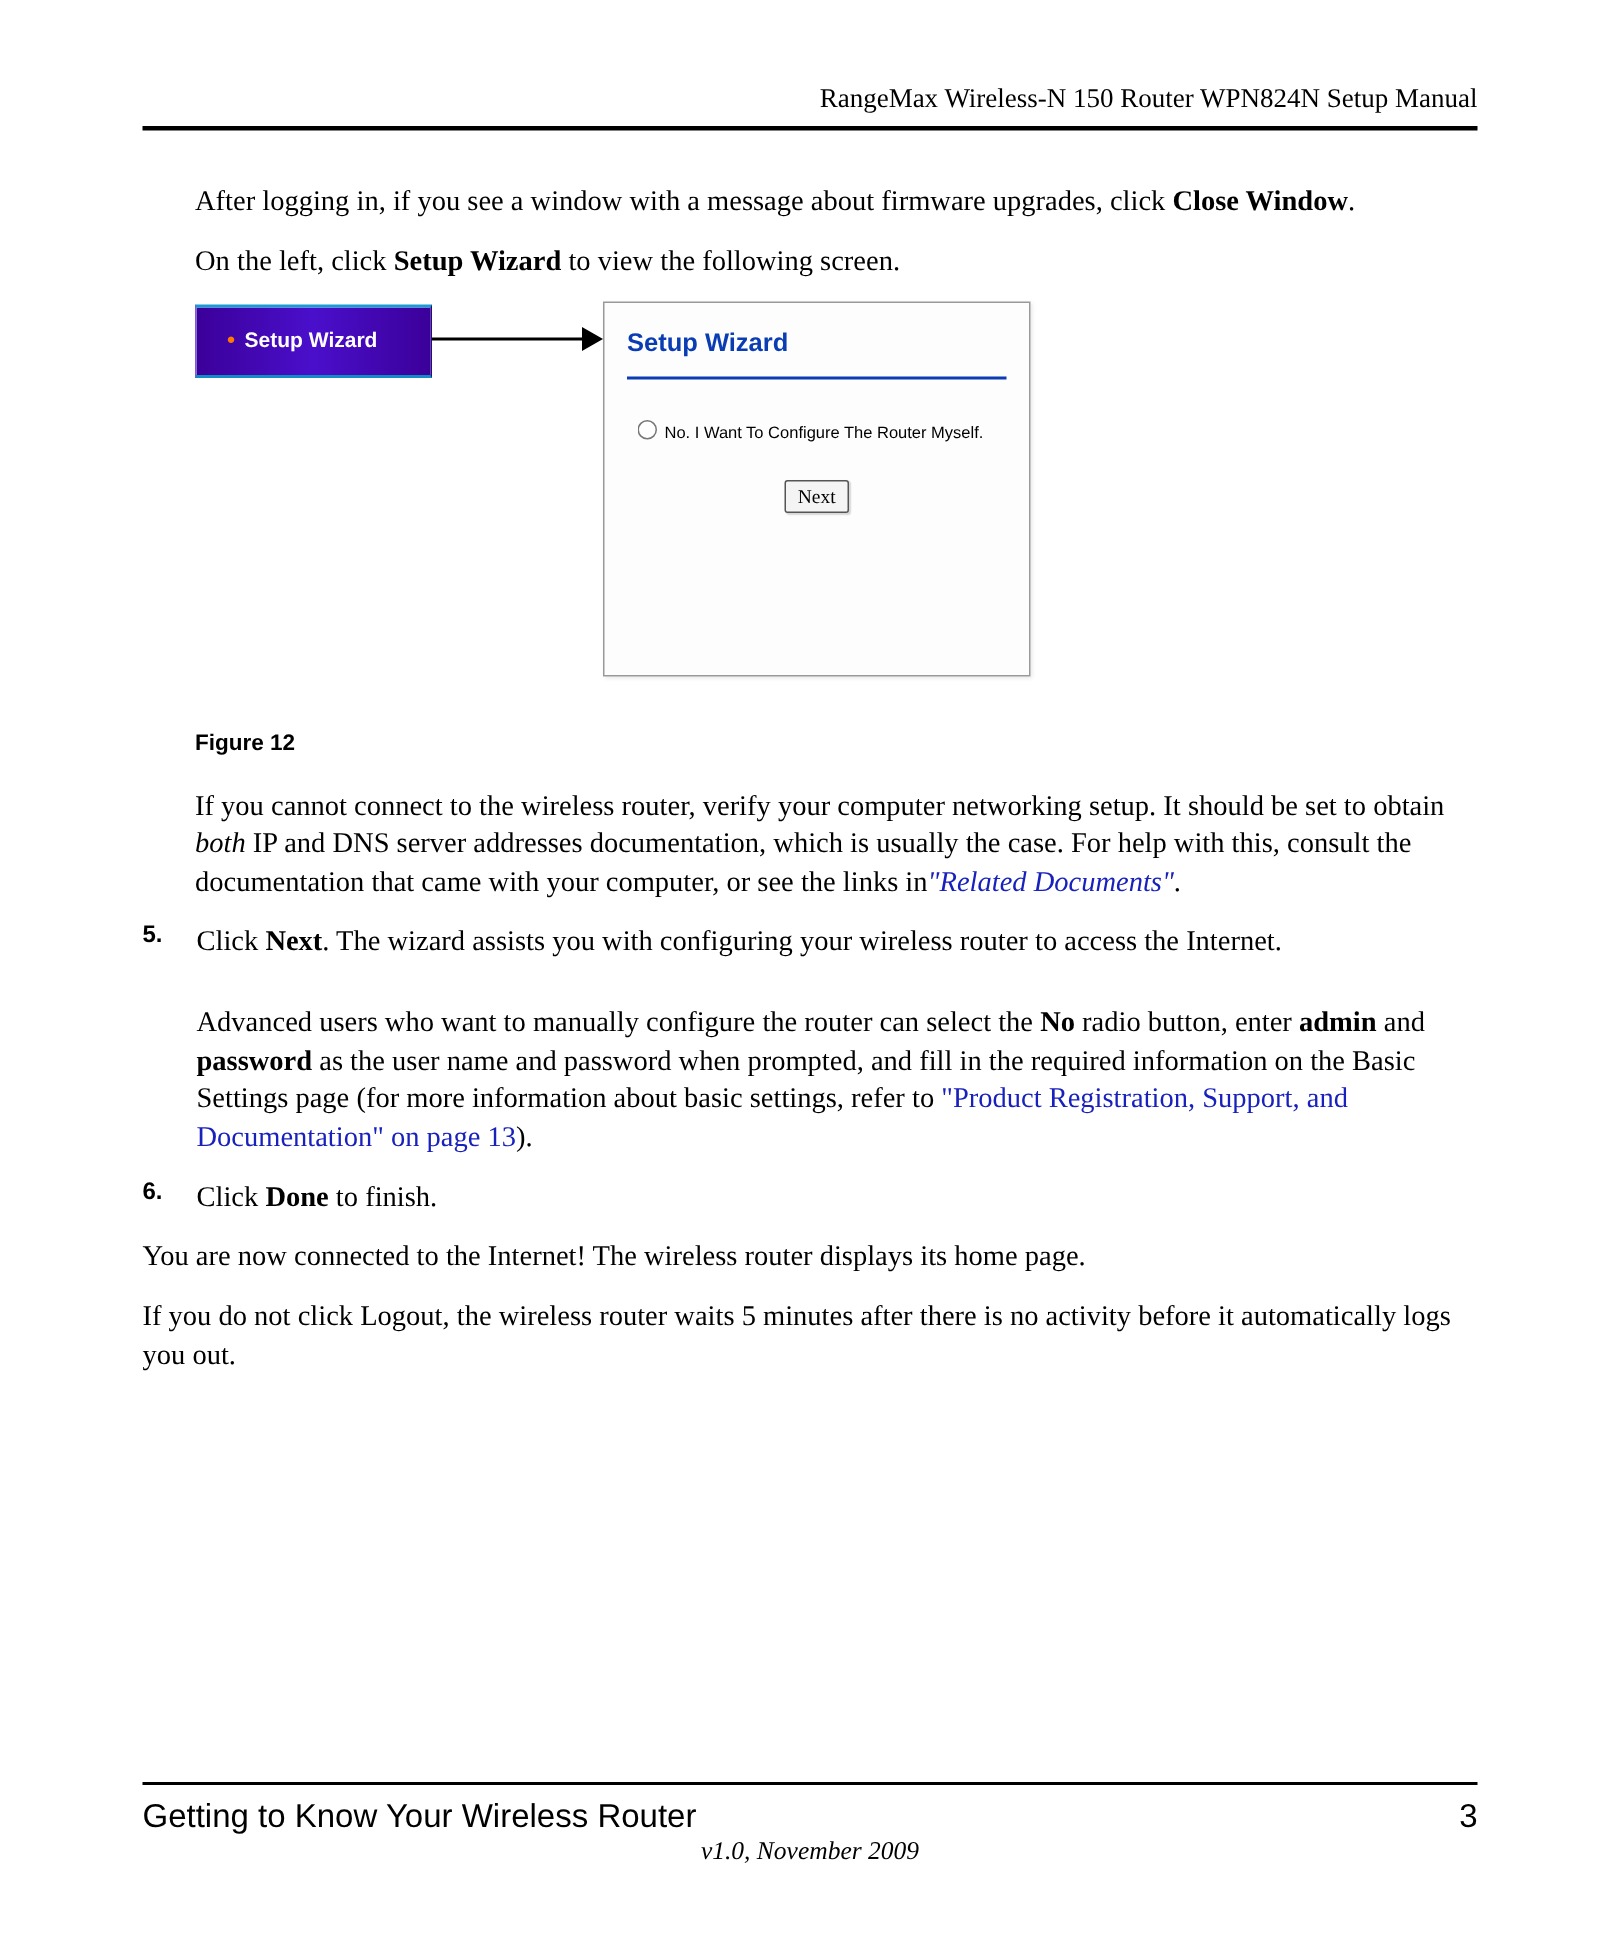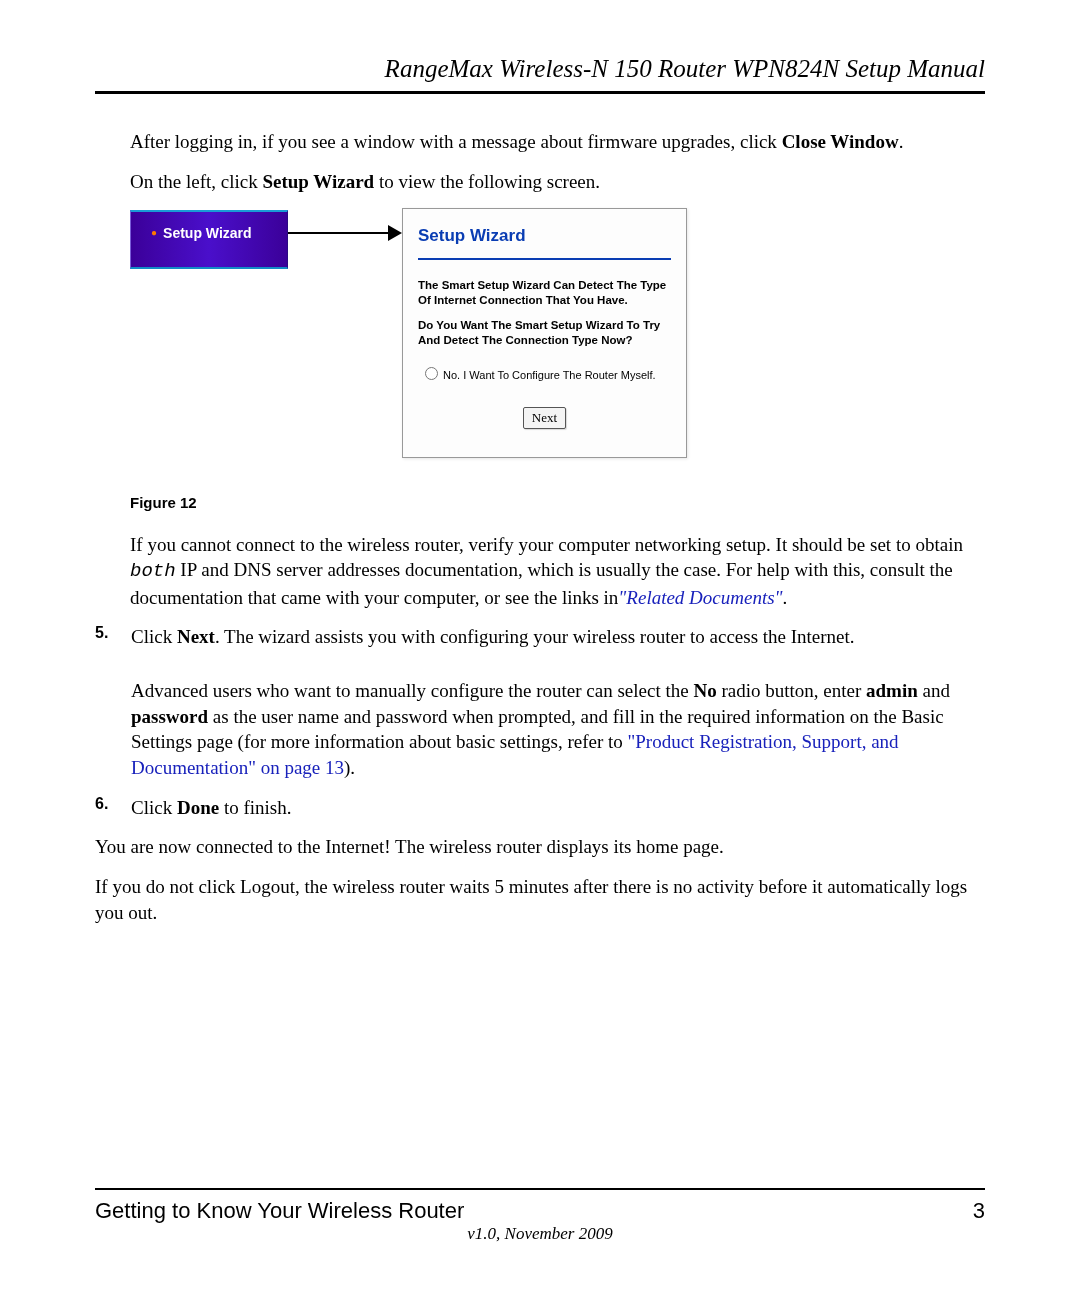--- a/index.html
+++ b/index.html
@@ -7,43 +7,42 @@
     font-family: "Times New Roman", Times, serif;
     font-size: 19px;
     color: #000;
     background: #fff;
     width: 1080px;
     height: 1296px;
     position: relative;
     padding: 55px 95px 0 95px;
   }
   .header-title {
-    font-style: italic;
     text-align: right;
-    font-size: 25px;
+    font-size: 18px;
     padding-bottom: 8px;
   }
   .header-rule {
     border-bottom: 3px solid #000;
     margin-bottom: 35px;
   }
   .body-indent {
     padding-left: 35px;
     line-height: 1.35;
   }
   .para { margin-bottom: 14px; }
   .figure-wrap {
     margin: 12px 0 10px 0;
     position: relative;
     height: 255px;
   }
   .menu-item {
     position: absolute;
     left: 0; top: 2px;
-    width: 158px; height: 59px;
+    width: 158px; height: 49px;
     background: linear-gradient(to right, #3b0099, #4a0fcb 50%, #3b0099);
     border-top: 2px solid #1a9bd6;
     border-bottom: 2px solid #138cc6;
     border-left: 1px solid #7a5cd9;
     border-right: 1px solid #2a0a82;
     color: #fff;
     font-family: Arial, sans-serif;
     font-size: 14px;
     font-weight: bold;
     padding: 12px 0 0 20px;
@@ -108,21 +107,21 @@
     background: #f4f4f4;
     border-radius: 2px;
     box-shadow: 1px 1px 1px rgba(0,0,0,0.15);
   }
   .figure-label {
     font-family: Arial, sans-serif;
     font-weight: bold;
     font-size: 15px;
     margin: 30px 0 18px 0;
   }
-  em { font-style: italic; font-family: Liberation Mono, monospace; }
+  em { font-style: italic; }
   .link-italic { color: #1821bb; font-style: italic; }
   .link { color: #1821bb; }
   .ol-item {
     display: flex;
     margin-bottom: 14px;
   }
   .ol-num {
     width: 36px;
     flex-shrink: 0;
     font-family: Arial, sans-serif;
@@ -169,24 +168,20 @@
 
   <div class="figure-wrap">
     <div class="menu-item">
       <span class="bullet">●</span><span>Setup Wizard</span>
     </div>
     <div class="arrow-line"></div>
     <div class="arrow-head"></div>
     <div class="wizard-panel">
       <div class="wizard-title">Setup Wizard</div>
       <hr class="wizard-hr">
-      <div class="wizard-text">
-        <span class="bold">The Smart Setup Wizard Can Detect The Type Of Internet Connection That You Have.</span>
-        <span class="bold">Do You Want The Smart Setup Wizard To Try And Detect The Connection Type Now?</span>
-      </div>
       <div class="radio-row" style="padding-top:8px">
         <input type="radio" style=""><span>No. I Want To Configure The Router Myself.</span>
       </div>
       <div class="next-row">
         <button class="next-btn">Next</button>
       </div>
     </div>
   </div>
 
   <div class="figure-label">Figure 12</div>

